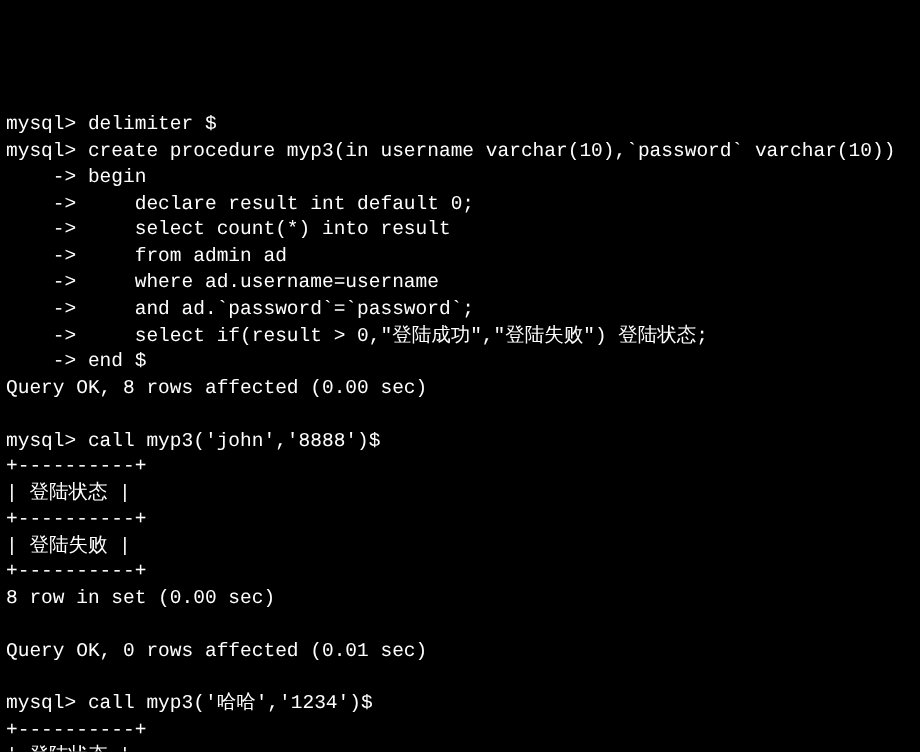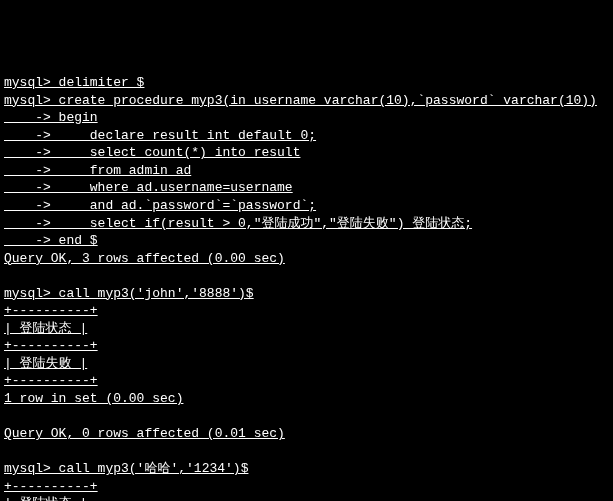--- a/index.html
+++ b/index.html
@@ -11,47 +11,46 @@
       margin: 0;
       padding: 4px;
       white-space: pre;
       width: 613px;
       height: 501px;
       box-sizing: border-box;
       overflow: hidden;
     }
     .line {
       white-space: pre;
-      text-decoration: underline;
     }
   </style>
 </head>
 <body>
 
 
 
 <div><span class="line">mysql&gt; delimiter $</span>
 <span class="line">mysql&gt; create procedure myp3(in username varchar(10),`password` varchar(10))</span>
 <span class="line">    -&gt; begin</span>
 <span class="line">    -&gt;     declare result int default 0;</span>
 <span class="line">    -&gt;     select count(*) into result</span>
 <span class="line">    -&gt;     from admin ad</span>
 <span class="line">    -&gt;     where ad.username=username</span>
 <span class="line">    -&gt;     and ad.`password`=`password`;</span>
 <span class="line">    -&gt;     select if(result &gt; 0,"登陆成功","登陆失败") 登陆状态;</span>
 <span class="line">    -&gt; end $</span>
-<span class="line">Query OK, 3 rows affected (0.00 sec)</span>
+<span class="line">Query OK, 8 rows affected (0.00 sec)</span>
 <span class="line"></span>
 <span class="line">mysql&gt; call myp3('john','8888')$</span>
 <span class="line">+----------+</span>
 <span class="line">| 登陆状态 |</span>
 <span class="line">+----------+</span>
 <span class="line">| 登陆失败 |</span>
 <span class="line">+----------+</span>
-<span class="line">1 row in set (0.00 sec)</span>
+<span class="line">8 row in set (0.00 sec)</span>
 <span class="line"></span>
 <span class="line">Query OK, 0 rows affected (0.01 sec)</span>
 <span class="line"></span>
 <span class="line">mysql&gt; call myp3('哈哈','1234')$</span>
 <span class="line">+----------+</span>
 <span class="line">| 登陆状态 |</span>
 
 
 
 

